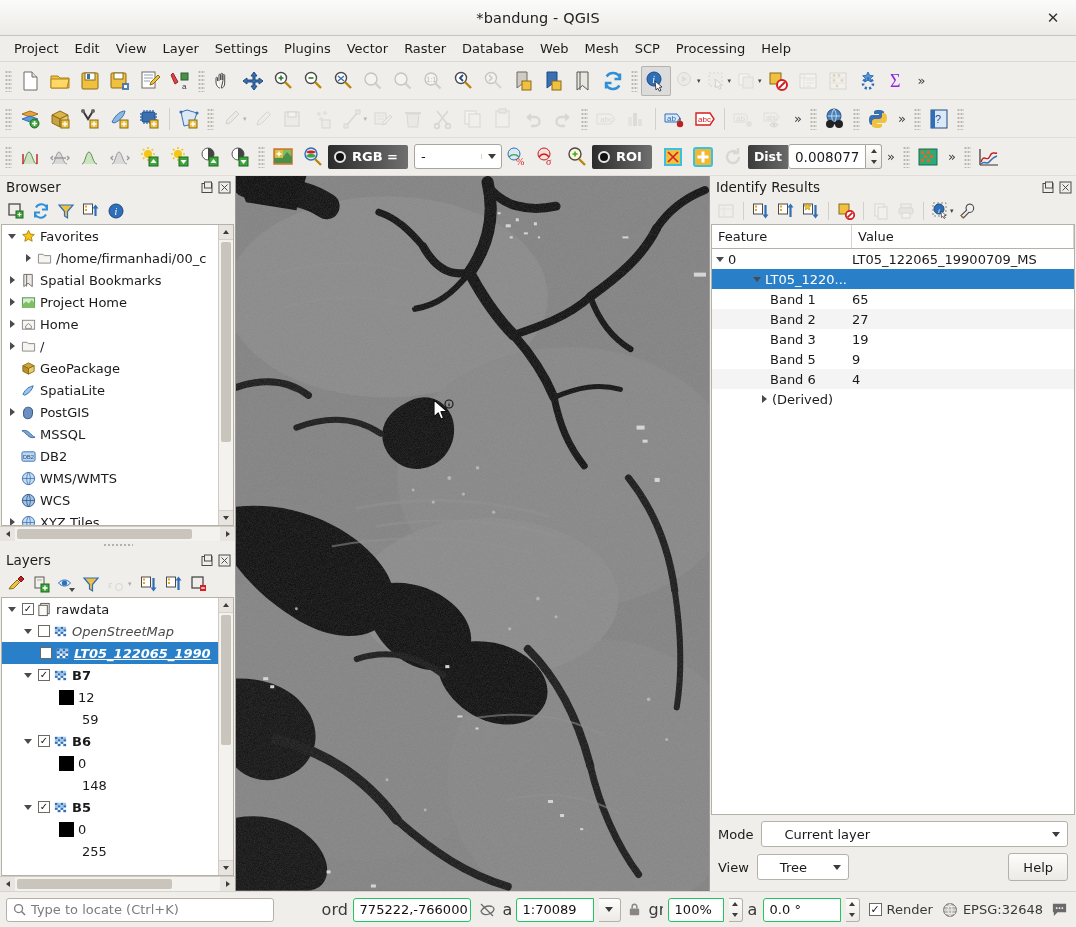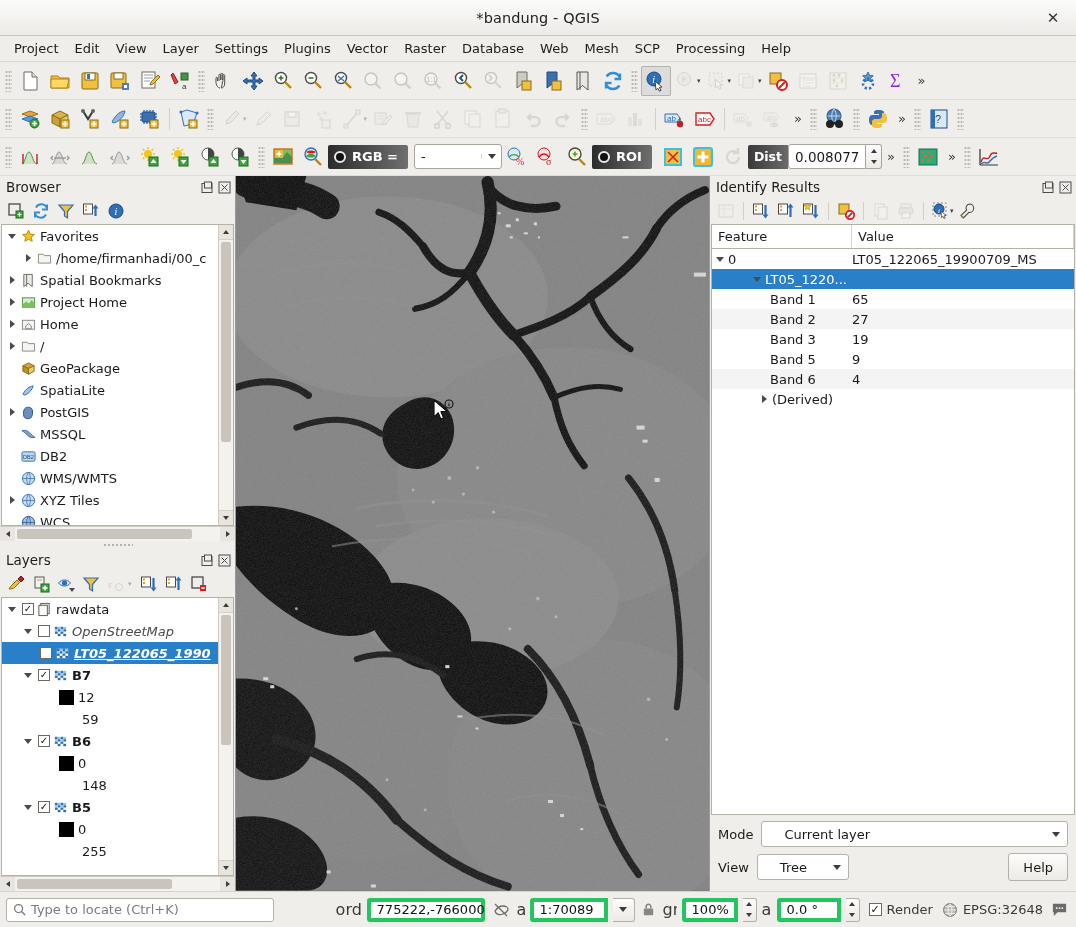--- a/index.html
+++ b/index.html
@@ -158,21 +158,21 @@
   
   .statusbar {
     height:36px; min-height:36px; background:#f0eeea; border-top:1px solid #d8d4cc;
     display:flex; align-items:center; padding: 0 6px; gap:5px;
   }
   .locate {
     width:268px; height:24px; border:1px solid #b5b1a9; border-radius:3px; background:#fff;
     display:flex; align-items:center; padding:0 6px; gap:5px; color:#7c7c7c; font-size:13px;
   }
   .sfield {
-    height:24px; border:4px solid #22c55e; border-radius:3px; background:#fff;
+    height:24px; border:1px solid #22c55e; border-radius:3px; background:#fff;
     display:flex; align-items:center; padding:0 6px; font-size:13px; color:#111;
   }
   .slabel { font-size:16px; color:#3a3a3a; white-space:nowrap; overflow:hidden; }
   .spin { width:14px; height:24px; display:flex; flex-direction:column; border:1px solid #b5b1a9; border-left:none; border-radius:0 3px 3px 0; background:linear-gradient(#fdfdfc,#eceae5); }
   .spin div { flex:1; display:flex; align-items:center; justify-content:center; }
   .tri-u-s { width:0;height:0;border-bottom:4px solid #3c3c3c;border-left:3.5px solid transparent;border-right:3.5px solid transparent; }
   .tri-d-s { width:0;height:0;border-top:4px solid #3c3c3c;border-left:3.5px solid transparent;border-right:3.5px solid transparent; }
   .cbox { width:13px;height:13px;border:1px solid #6d6a64;background:#fff;display:flex;align-items:center;justify-content:center;font-size:11px;line-height:1;color:#111; }
 
   
@@ -979,40 +979,40 @@
               <span class="tw"></span>
               <span class="tw">
                 <svg width="15" height="15" viewBox="0 0 16 16">
                     <circle cx="8" cy="8" r="6.5" fill="#c6dcf2" stroke="#3a6fb0"></circle>
                     <path d="M1.5 8h13M8 1.5c2.6 3 2.6 10 0 13M8 1.5c-2.6 3-2.6 10 0 13" fill="none" stroke="#3a6fb0" stroke-width=".8"></path>
                   </svg>
               </span>
               <span class="tlabel">WMS/WMTS</span>
             </div>
             <div class="trow">
+              <span class="tw"></span>
+              <span class="tw">
+                <svg width="15" height="15" viewBox="0 0 16 16">
+                    <circle cx="8" cy="8" r="6.5" fill="#9dc4e8" stroke="#2f4f7f"></circle>
+                    <path d="M1.5 8h13M8 1.5c2.6 3 2.6 10 0 13M8 1.5c-2.6 3-2.6 10 0 13" fill="none" stroke="#2f4f7f" stroke-width=".8"></path>
+                  </svg>
+              </span>
+              <span class="tlabel">WCS</span>
+            </div>
+            <div class="trow">
               <span class="tw">
                   <i class="arrow-r"></i>
                 </span>
               <span class="tw">
                 <svg width="15" height="15" viewBox="0 0 16 16">
                     <circle cx="8" cy="8" r="6.5" fill="#c6dcf2" stroke="#3a6fb0"></circle>
                     <path d="M1.5 8h13M8 1.5c2.6 3 2.6 10 0 13M8 1.5c-2.6 3-2.6 10 0 13" fill="none" stroke="#3a6fb0" stroke-width=".8"></path>
                   </svg>
               </span>
               <span class="tlabel">XYZ Tiles</span>
-            </div>
-            <div class="trow">
-              <span class="tw"></span>
-              <span class="tw">
-                <svg width="15" height="15" viewBox="0 0 16 16">
-                    <circle cx="8" cy="8" r="6.5" fill="#9dc4e8" stroke="#2f4f7f"></circle>
-                    <path d="M1.5 8h13M8 1.5c2.6 3 2.6 10 0 13M8 1.5c-2.6 3-2.6 10 0 13" fill="none" stroke="#2f4f7f" stroke-width=".8"></path>
-                  </svg>
-              </span>
-              <span class="tlabel">WCS</span>
             </div>
           </div>
           <div class="vsb">
             <div class="arw">
                 <i class="tri-u-s"></i>
               </div>
             <div class="track">
               <div class="thumb" style="top:2px;height:200px"></div>
             </div>
             <div class="arw bot">
@@ -1689,21 +1689,21 @@
     <div class="spin">
       <div>
           <i class="tri-u-s"></i>
         </div>
       <div>
           <i class="tri-d-s"></i>
         </div>
     </div>
 
     <span class="slabel" style="width:10px">a</span>
-    <div class="sfield" style="width:64px;border-radius:3px 0 0 3px">0.0 °</div>
+    <div class="sfield" style="width:78px;border-radius:3px 0 0 3px">0.0 °</div>
     <div class="spin">
       <div>
           <i class="tri-u-s"></i>
         </div>
       <div>
           <i class="tri-d-s"></i>
         </div>
     </div>
 
     <div style="display:flex;align-items:center;gap:5px;margin-left:4px">

